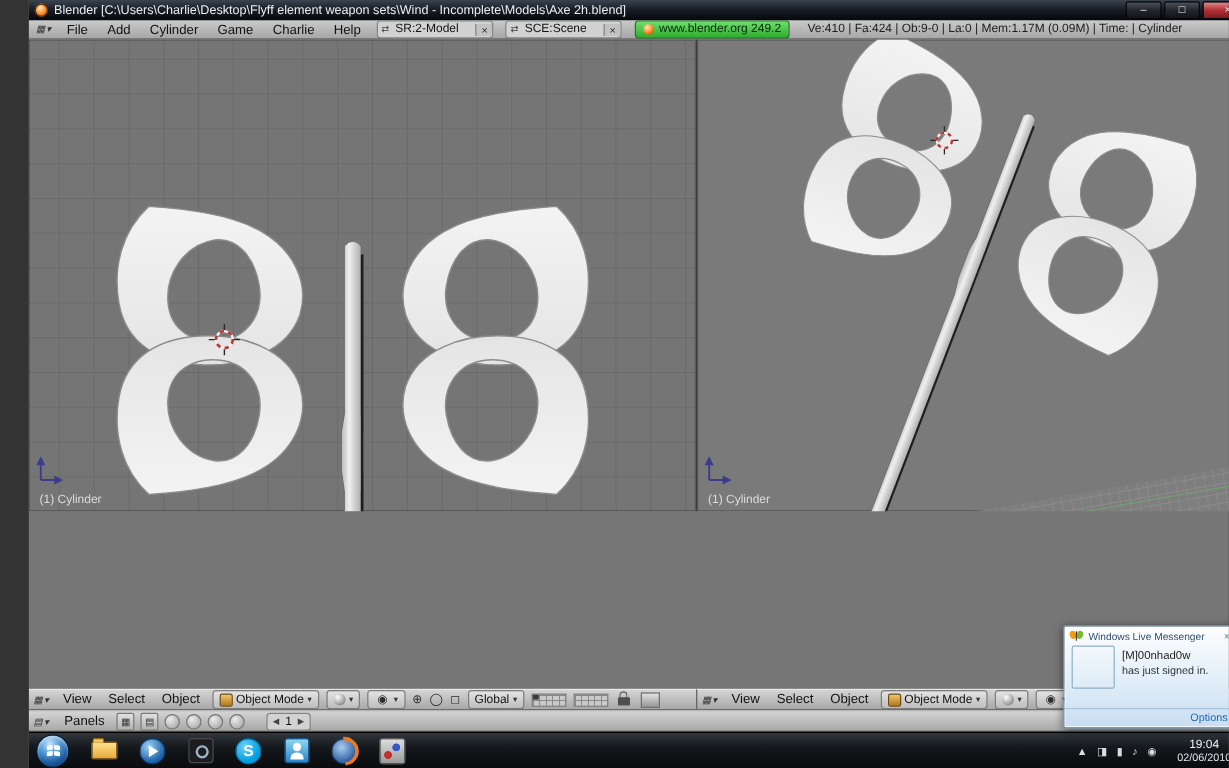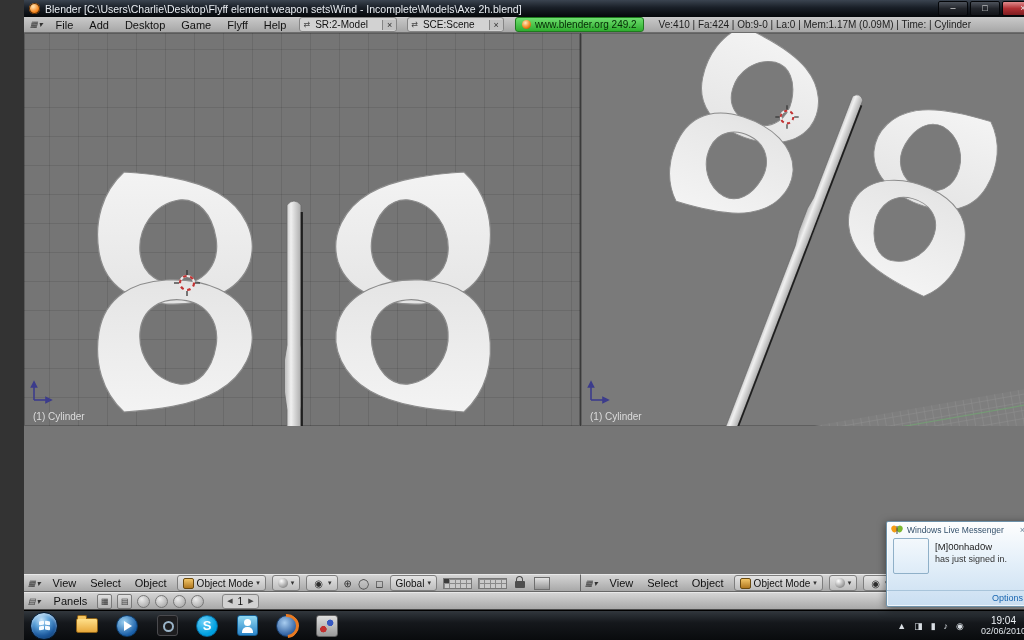--- a/index.html
+++ b/index.html
@@ -175,23 +175,23 @@
     </span>
   </div>
 
   <div class="menubar">
     <span class="mb-iconbtn">
       <i>▦</i>
       <i>▾</i>
     </span>
     <span class="mb-menu">File</span>
     <span class="mb-menu">Add</span>
-    <span class="mb-menu">Desktop</span>
+    <span class="mb-menu">Cylinder</span>
     <span class="mb-menu">Game</span>
-    <span class="mb-menu">Flyff</span>
+    <span class="mb-menu">Charlie</span>
     <span class="mb-menu">Help</span>
     <span class="selector">
       <i class="selarrows">⇄</i>
       <span class="sel-value">SR:2-Model</span>
       <span class="sel-x">×</span>
     </span>
     <span class="selector">
       <i class="selarrows">⇄</i>
       <span class="sel-value">SCE:Scene</span>
       <span class="sel-x">×</span>

